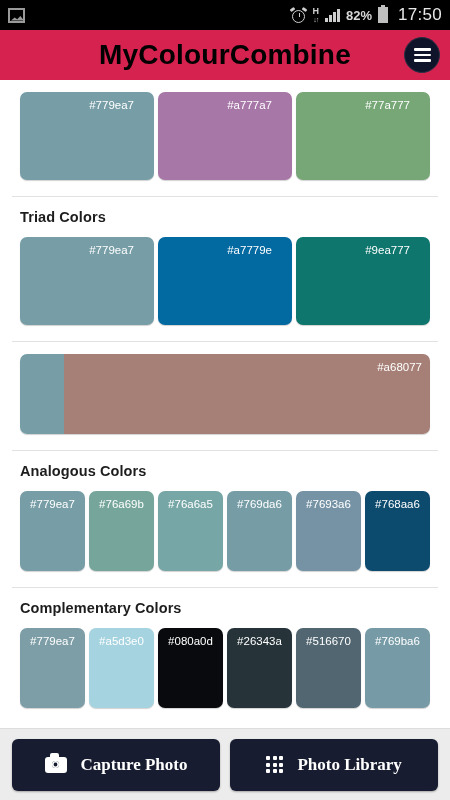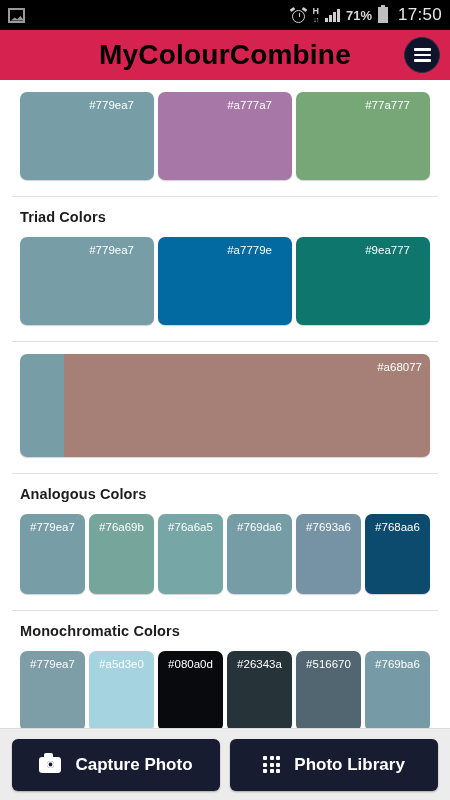--- a/index.html
+++ b/index.html
@@ -75,32 +75,32 @@
     border-radius: 7px; color: #ffffff; font-size: 11.5px;
     padding: 7px 20px 0 6px; white-space: nowrap; overflow: visible;
     box-shadow: 0 1px 1px rgba(0,0,0,0.18);
   }
   .divider { height: 1px; background: #e2e2e2; margin: 6px 12px 0 12px; }
 
   .tetrad .swatch { flex: 1 1 0; height: 88px; text-align: right; }
   .triad .swatch { flex: 1 1 0; height: 88px; text-align: right; }
   .comp-row { padding: 12px 20px 10px 20px; }
   .comp-bar {
-    height: 103px; border-radius: 7px; overflow: hidden; display: flex;
+    height: 80px; border-radius: 7px; overflow: hidden; display: flex;
     box-shadow: 0 1px 1px rgba(0,0,0,0.18);
   }
   .comp-left { width: 44px; flex: 0 0 44px; }
   .comp-right { flex: 1 1 auto; color: #fff; font-size: 11.5px; text-align: right; padding: 7px 8px 0 0; }
   .analog .swatch { flex: 1 1 0; height: 80px; text-align: center; padding-left: 0; padding-right: 0; }
   .mono .swatch { flex: 1 1 0; height: 80px; text-align: center; padding-left: 0; padding-right: 0; }
 
   
   .bottombar {
     flex: 0 0 72px; background: #ececec; display: flex; align-items: center;
-    gap: 10px; padding: 9px 12px; border-top: 1px solid #dcdcdc;
+    gap: 10px; padding: 9px 12px; border-top: 1px solid #dcdcdc; font-family: Liberation Serif, serif;
   }
   .bbtn {
     flex: 1 1 0; height: 52px; background: #171c30; border-radius: 6px; color: #ffffff;
     display: flex; align-items: center; justify-content: center; gap: 14px;
     font-size: 17px; font-weight: bold; box-shadow: 0 1px 2px rgba(0,0,0,0.3);
   }
   .cam-icon { width: 22px; height: 16px; background: #fff; border-radius: 3px; position: relative; }
   .cam-icon::before {
     content:""; position:absolute; top:-4px; left:5px; width:9px; height:4px;
     background:#fff; border-radius: 2px 2px 0 0;
@@ -131,21 +131,21 @@
       <span class="hspa">
         <span>H</span>
         <span class="arrows">↓↑</span>
       </span>
       <span class="signal">
           <i></i>
           <i></i>
           <i></i>
           <i></i>
         </span>
-      <span class="batt-pct">71%</span>
+      <span class="batt-pct">82%</span>
       <span class="battery"></span>
       <span class="clock">17:50</span>
     </div>
   </div>
 
   <div class="appbar">
     <span class="title">MyColourCombine</span>
     <div class="menu-btn">
       <i></i>
         <i></i>
@@ -193,21 +193,21 @@
         <div class="swatch" style="background:#76a69b"><span>#76a69b</span></div>
         <div class="swatch" style="background:#76a6a5"><span>#76a6a5</span></div>
         <div class="swatch" style="background:#769da6"><span>#769da6</span></div>
         <div class="swatch" style="background:#7693a6"><span>#7693a6</span></div>
         <div class="swatch" style="background:#0c4a6e"><span>#768aa6</span></div>
       </div>
     </div>
     <div class="divider"></div>
 
     <div class="section">
-      <div class="section-title">Monochromatic Colors</div>
+      <div class="section-title">Complementary Colors</div>
       <div class="swatch-row mono">
         <div class="swatch" style="background:#7d9ea7"><span>#779ea7</span></div>
         <div class="swatch" style="background:#a5d3e0"><span>#a5d3e0</span></div>
         <div class="swatch" style="background:#080a0d"><span>#080a0d</span></div>
         <div class="swatch" style="background:#26343a"><span>#26343a</span></div>
         <div class="swatch" style="background:#516670"><span>#516670</span></div>
         <div class="swatch" style="background:#769ba6"><span>#769ba6</span></div>
       </div>
     </div>
 

